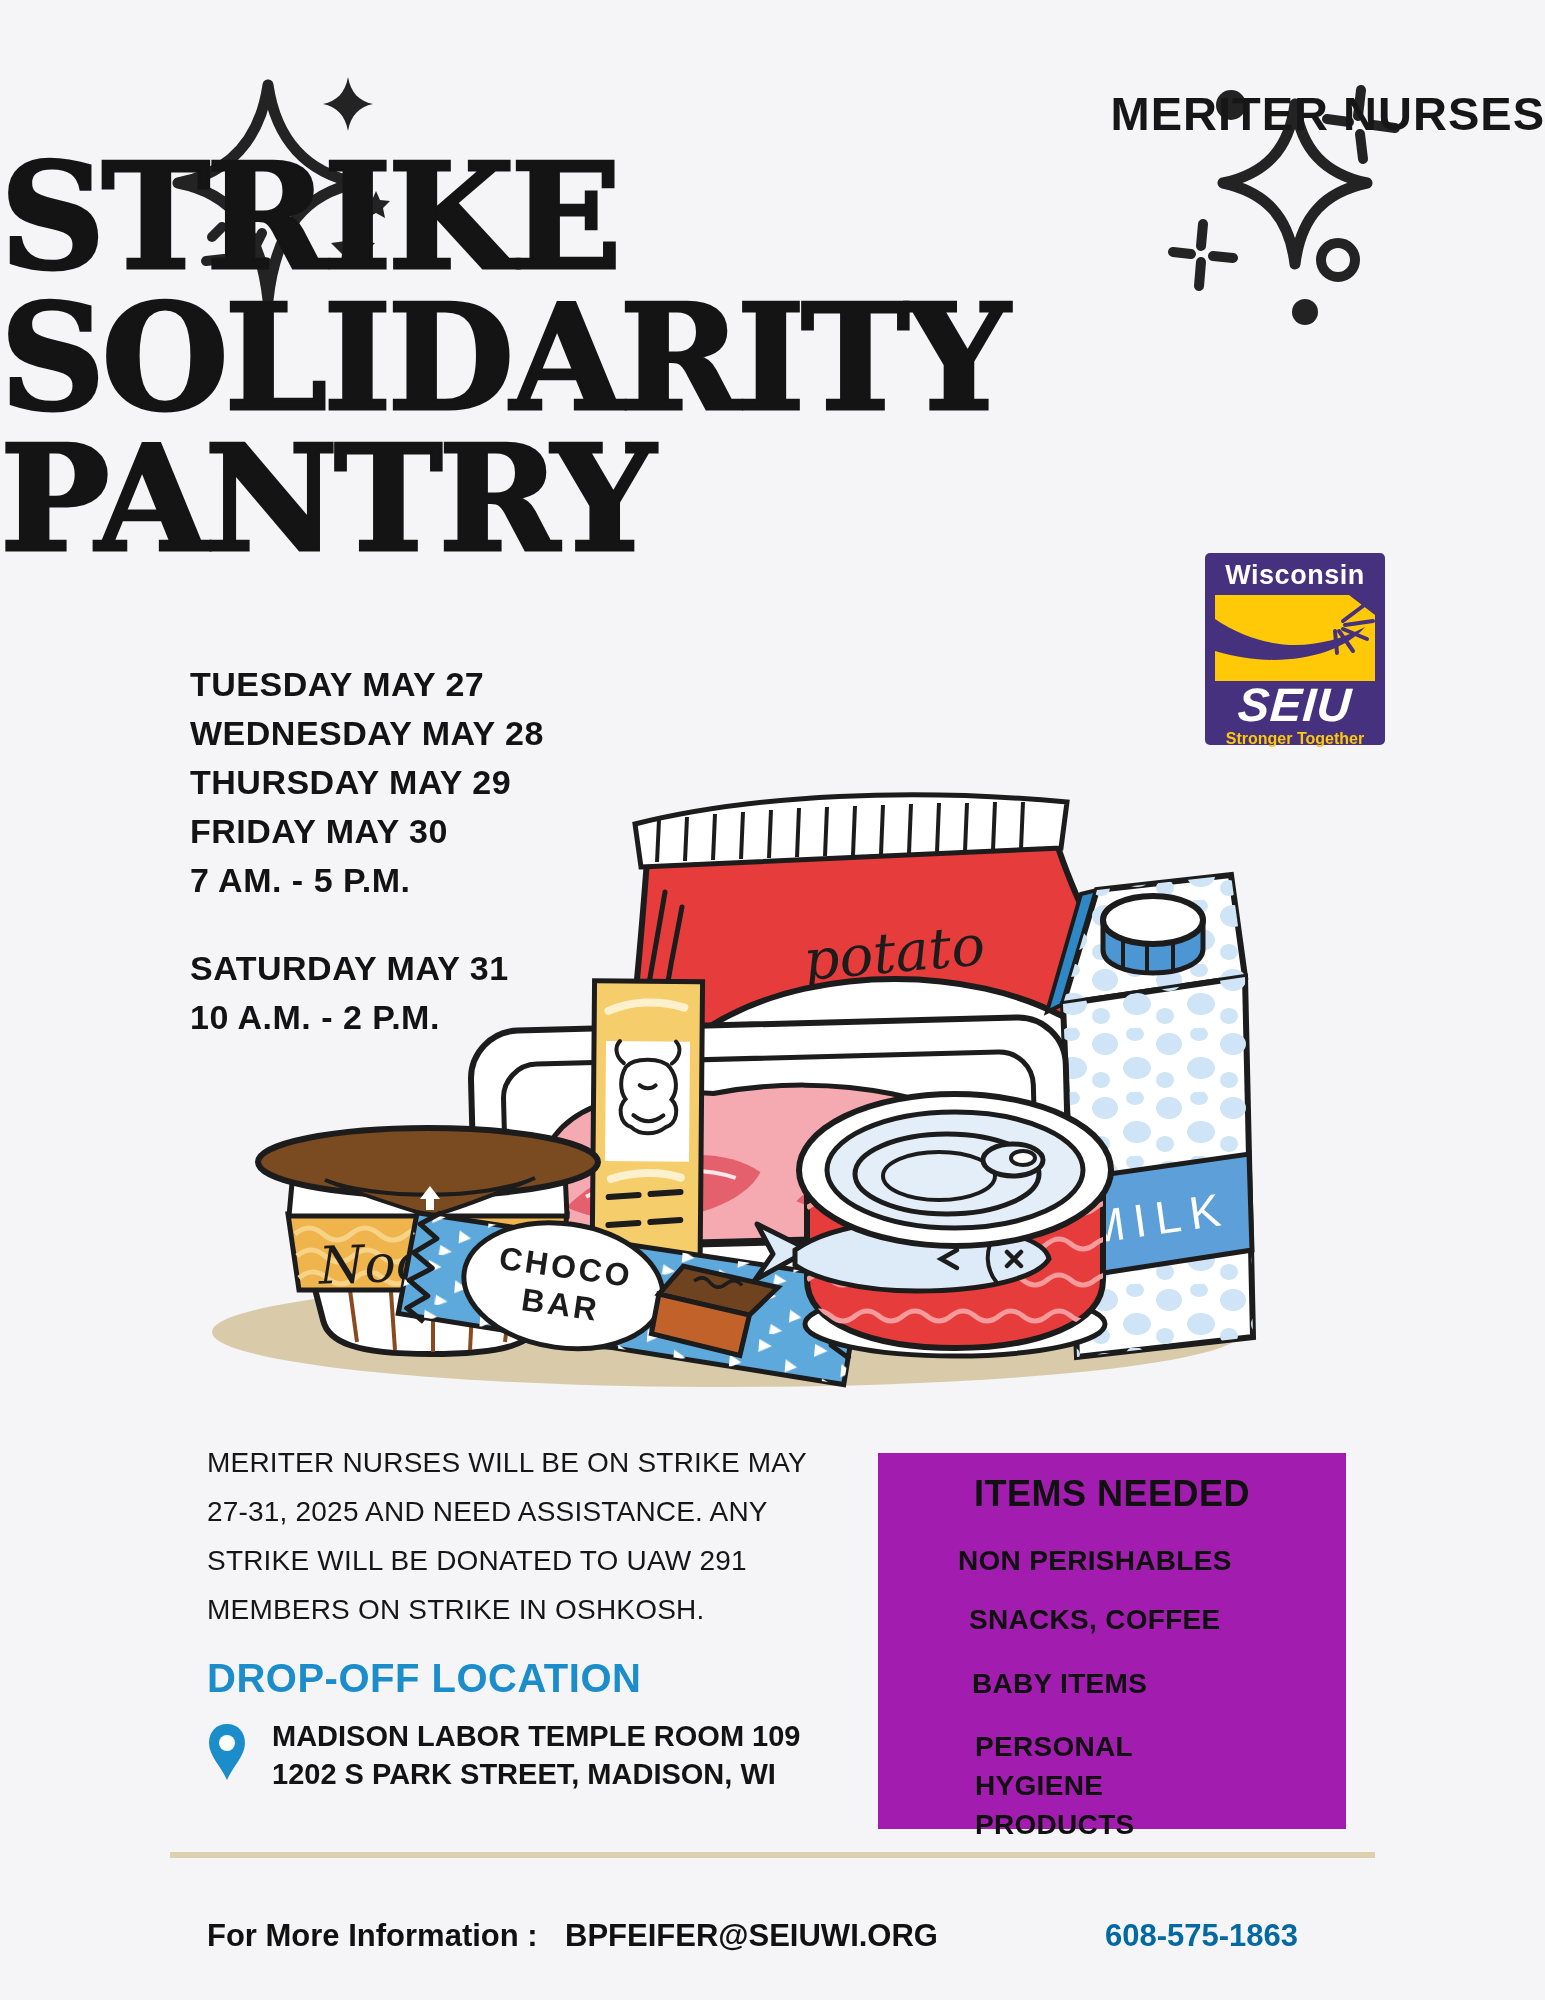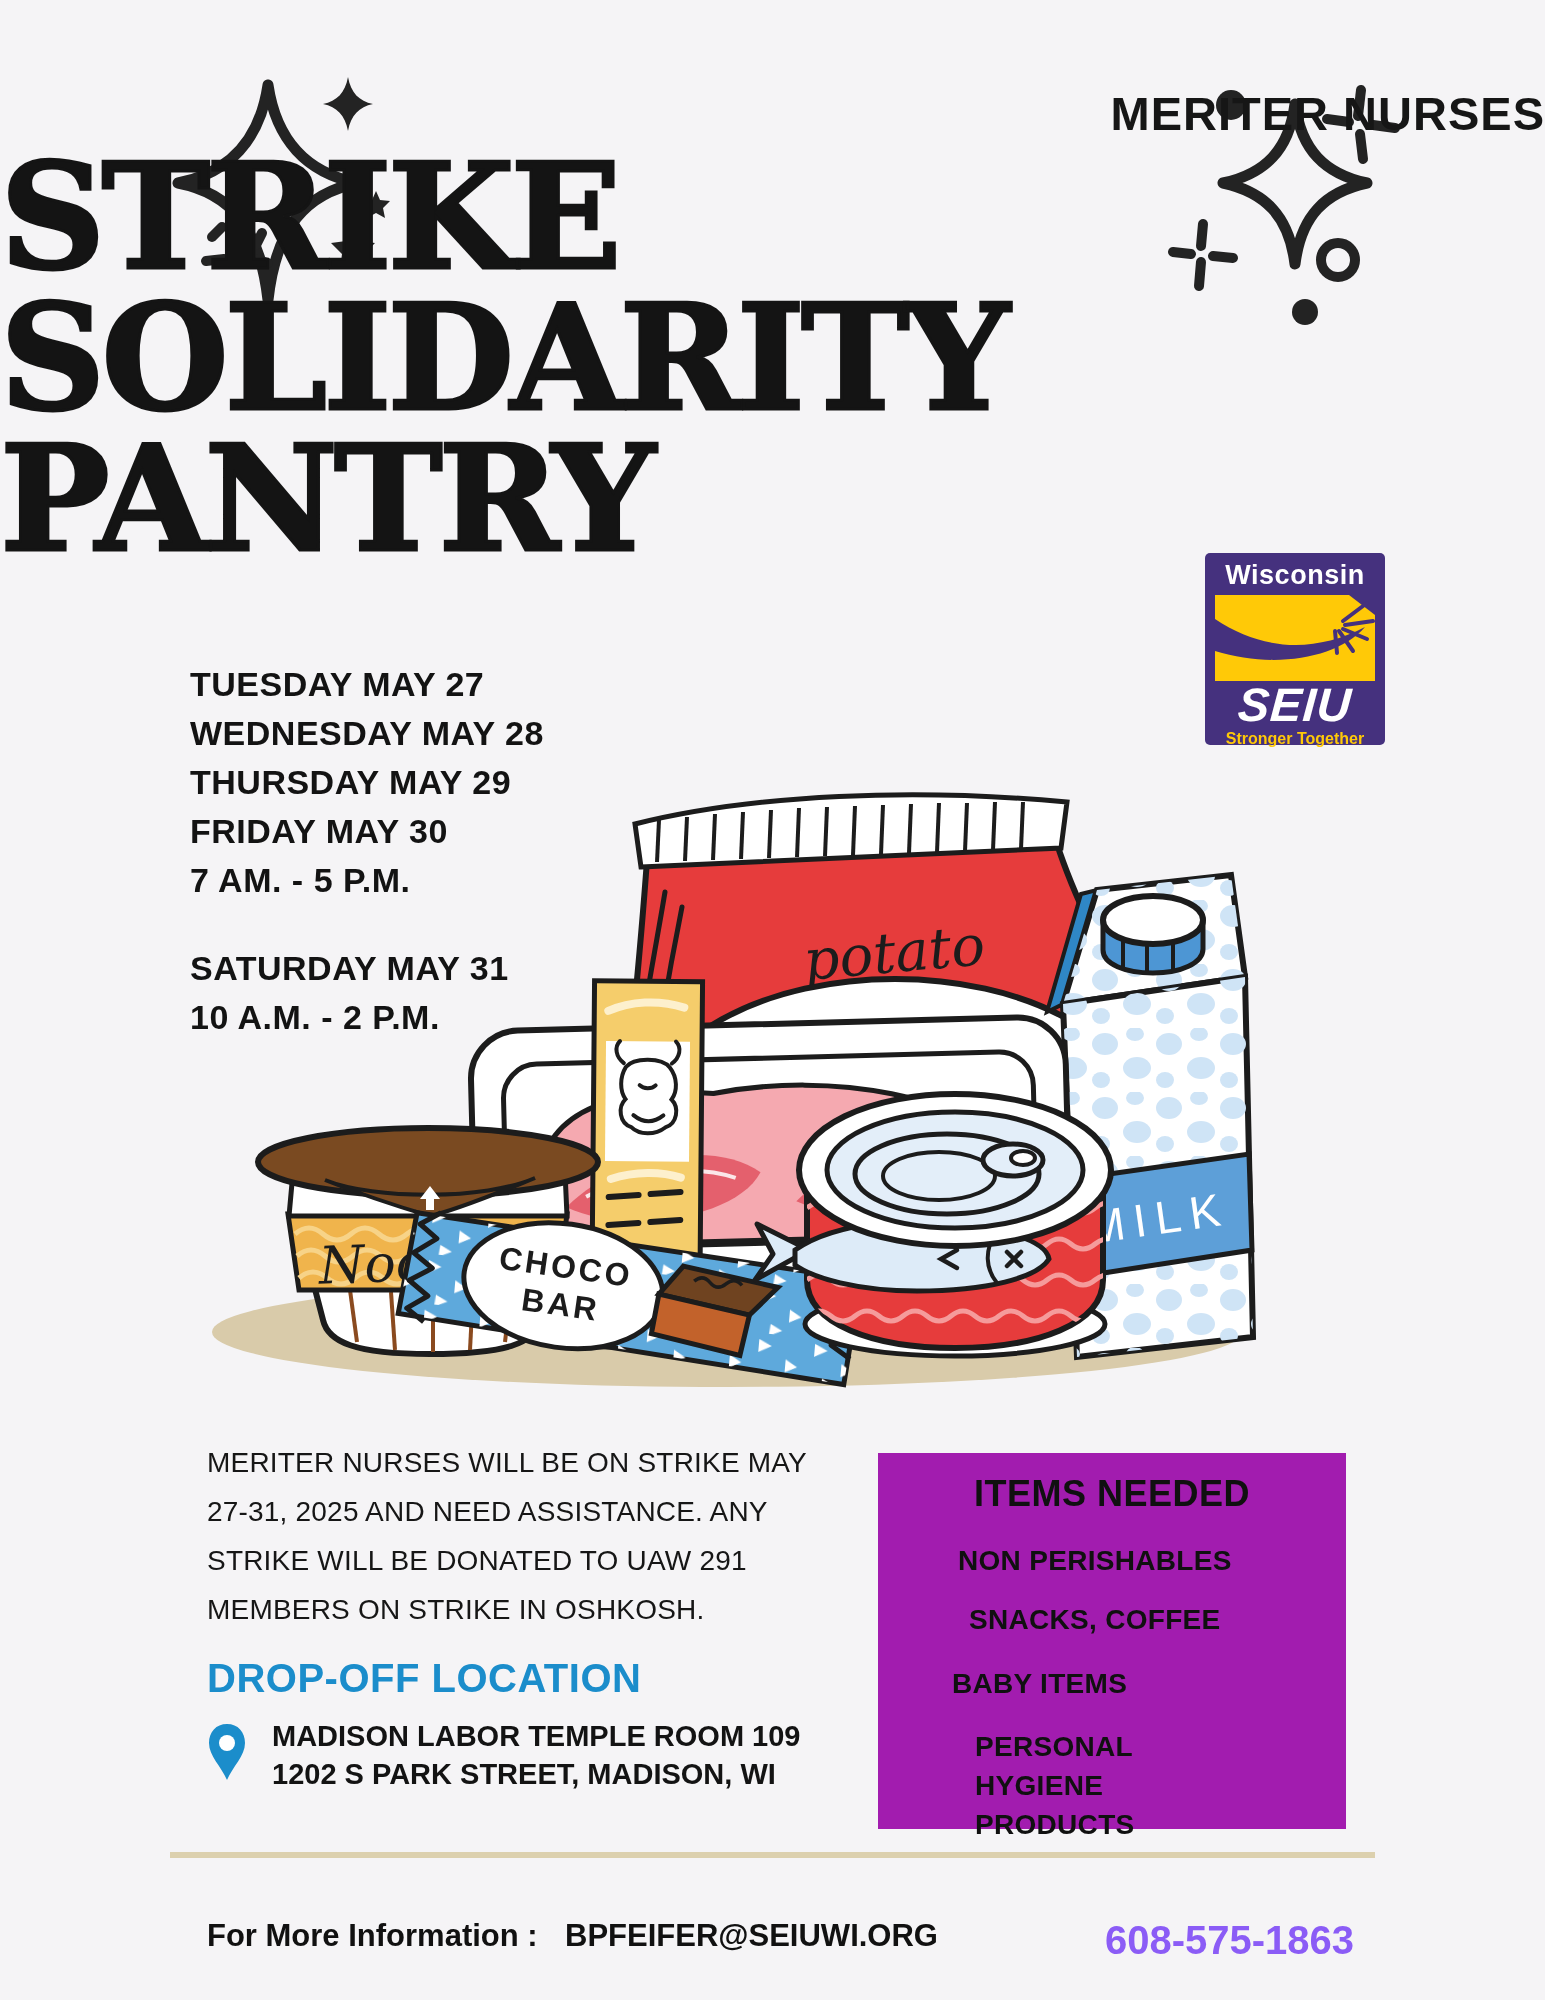--- a/index.html
+++ b/index.html
@@ -29,27 +29,27 @@
          letter-spacing:.2px;color:#161616;}
   .dropoff-h{left:207px;top:1656px;font-size:40px;font-weight:800;color:#1b8dcb;letter-spacing:.5px;}
   .addr{left:272px;top:1717px;font-size:29px;font-weight:800;line-height:38px;color:#131313;}
   
   .items-box{left:878px;top:1453px;width:468px;height:376px;background:#a21caf;}
   .items-h{text-align:center;font-size:36px;font-weight:800;color:#101010;padding-top:20px;
            letter-spacing:.5px;}
   .item{font-size:28px;font-weight:700;color:#101010;letter-spacing:.3px;}
   .i0{margin:30px 0 0 80px;}
   .i1{margin:27px 0 0 91px;}
-  .i2{margin:32px 0 0 74px;}
+  .i2{margin:32px 0 0 94px;}
   .i3{margin:27px 0 0 97px;width:215px;line-height:39px;}
   
   .divider{left:170px;top:1852px;width:1205px;height:6px;background:#dcd0ae;}
   .footer-label{left:207px;top:1918px;font-size:31px;font-weight:800;color:#111;}
   .footer-email{left:565px;top:1918px;font-size:31px;font-weight:800;color:#111;}
-  .footer-phone{left:1105px;top:1918px;font-size:40px;font-weight:800;color:#8b5cf6;}
+  .footer-phone{left:1105px;top:1918px;font-size:31px;font-weight:800;color:#0369a1;}
   svg{display:block;}
   text{font-family:"Liberation Sans",sans-serif;}
   .script{font-family:"DejaVu Serif",serif;font-style:italic;}
 </style>
 </head>
 <body>
 
 <div class="page">
 
   <svg class="abs" style="left:150px;top:75px" width="240" height="230" viewBox="0 0 240 230">

